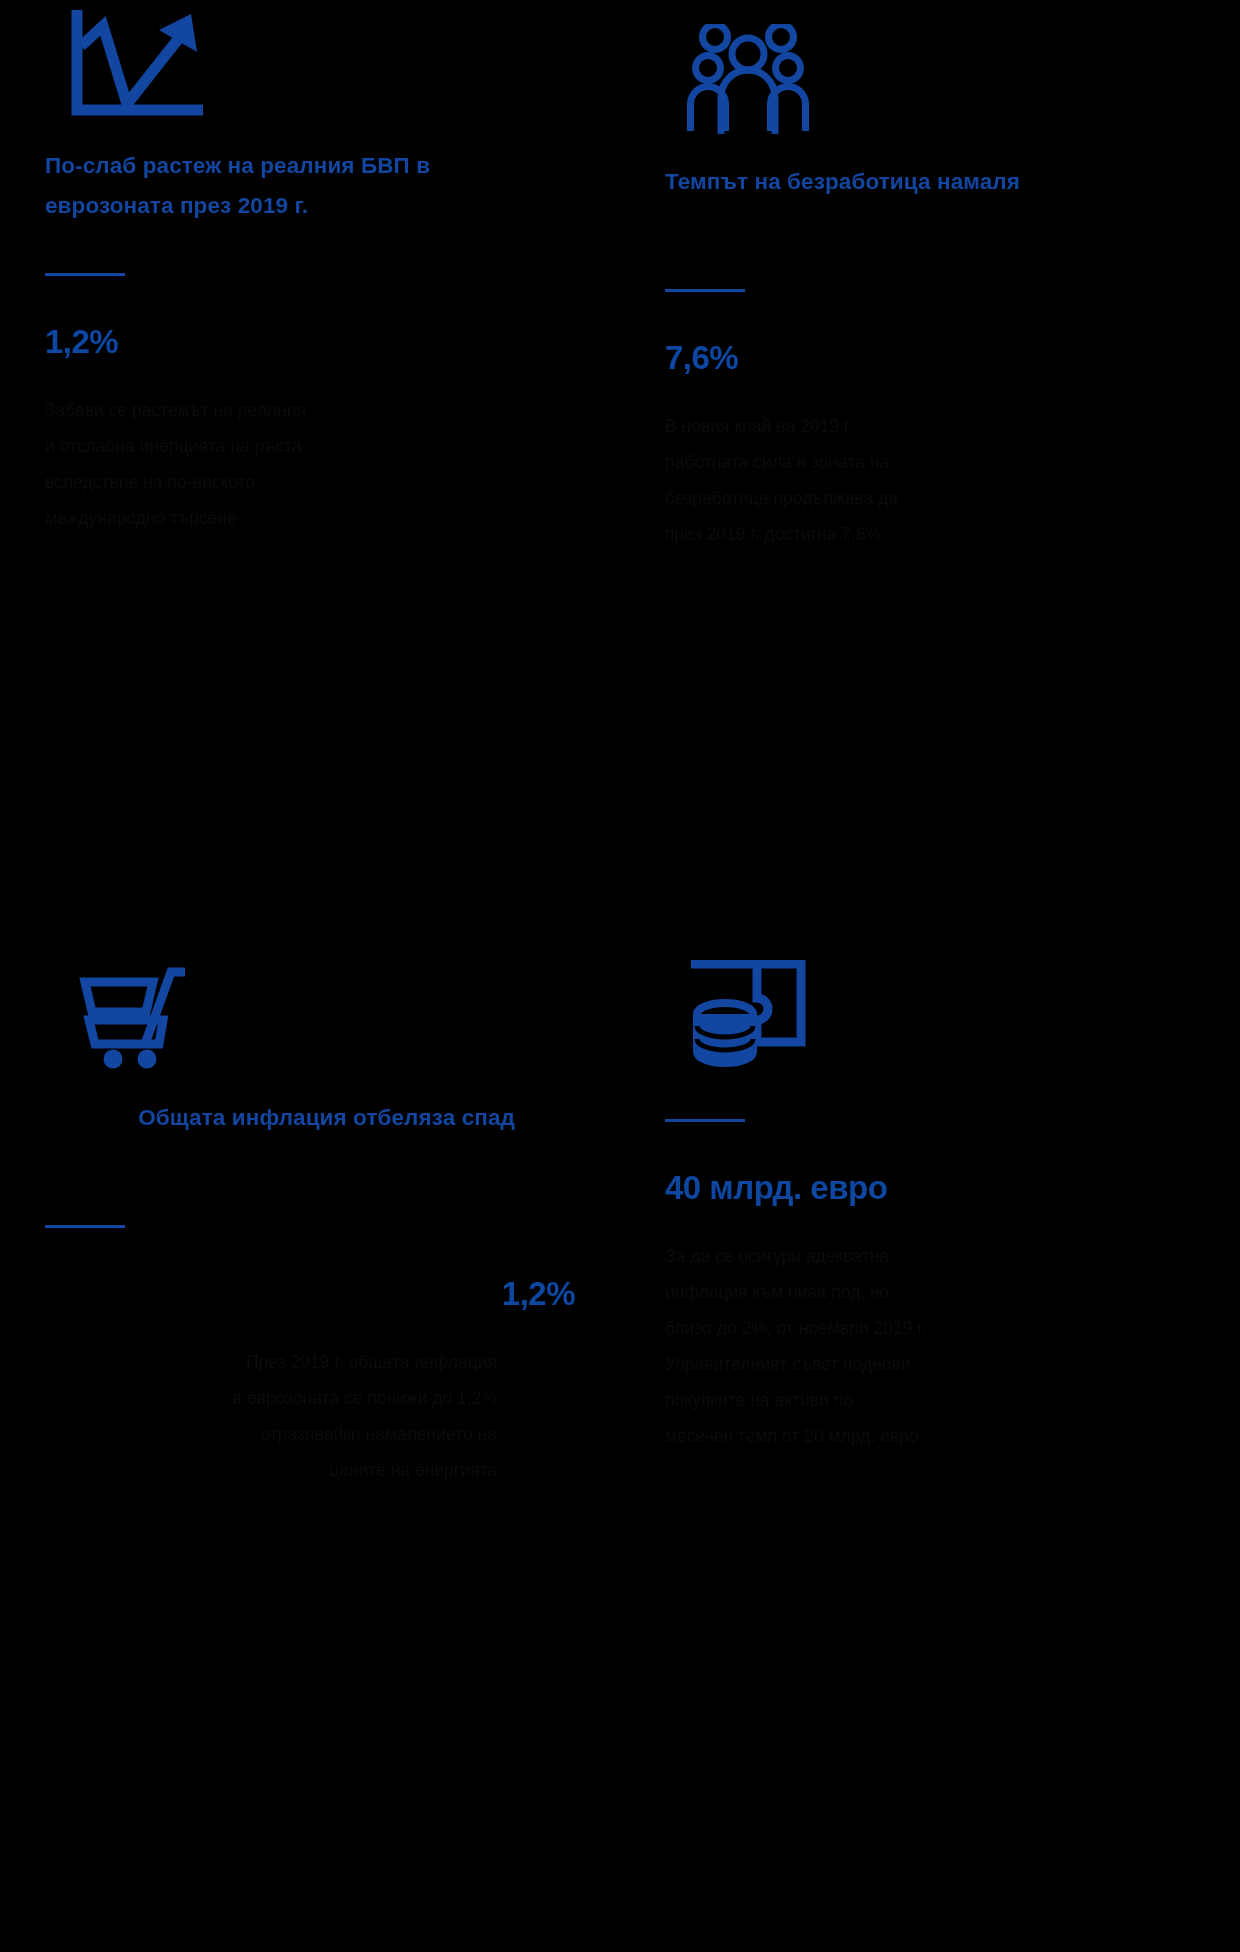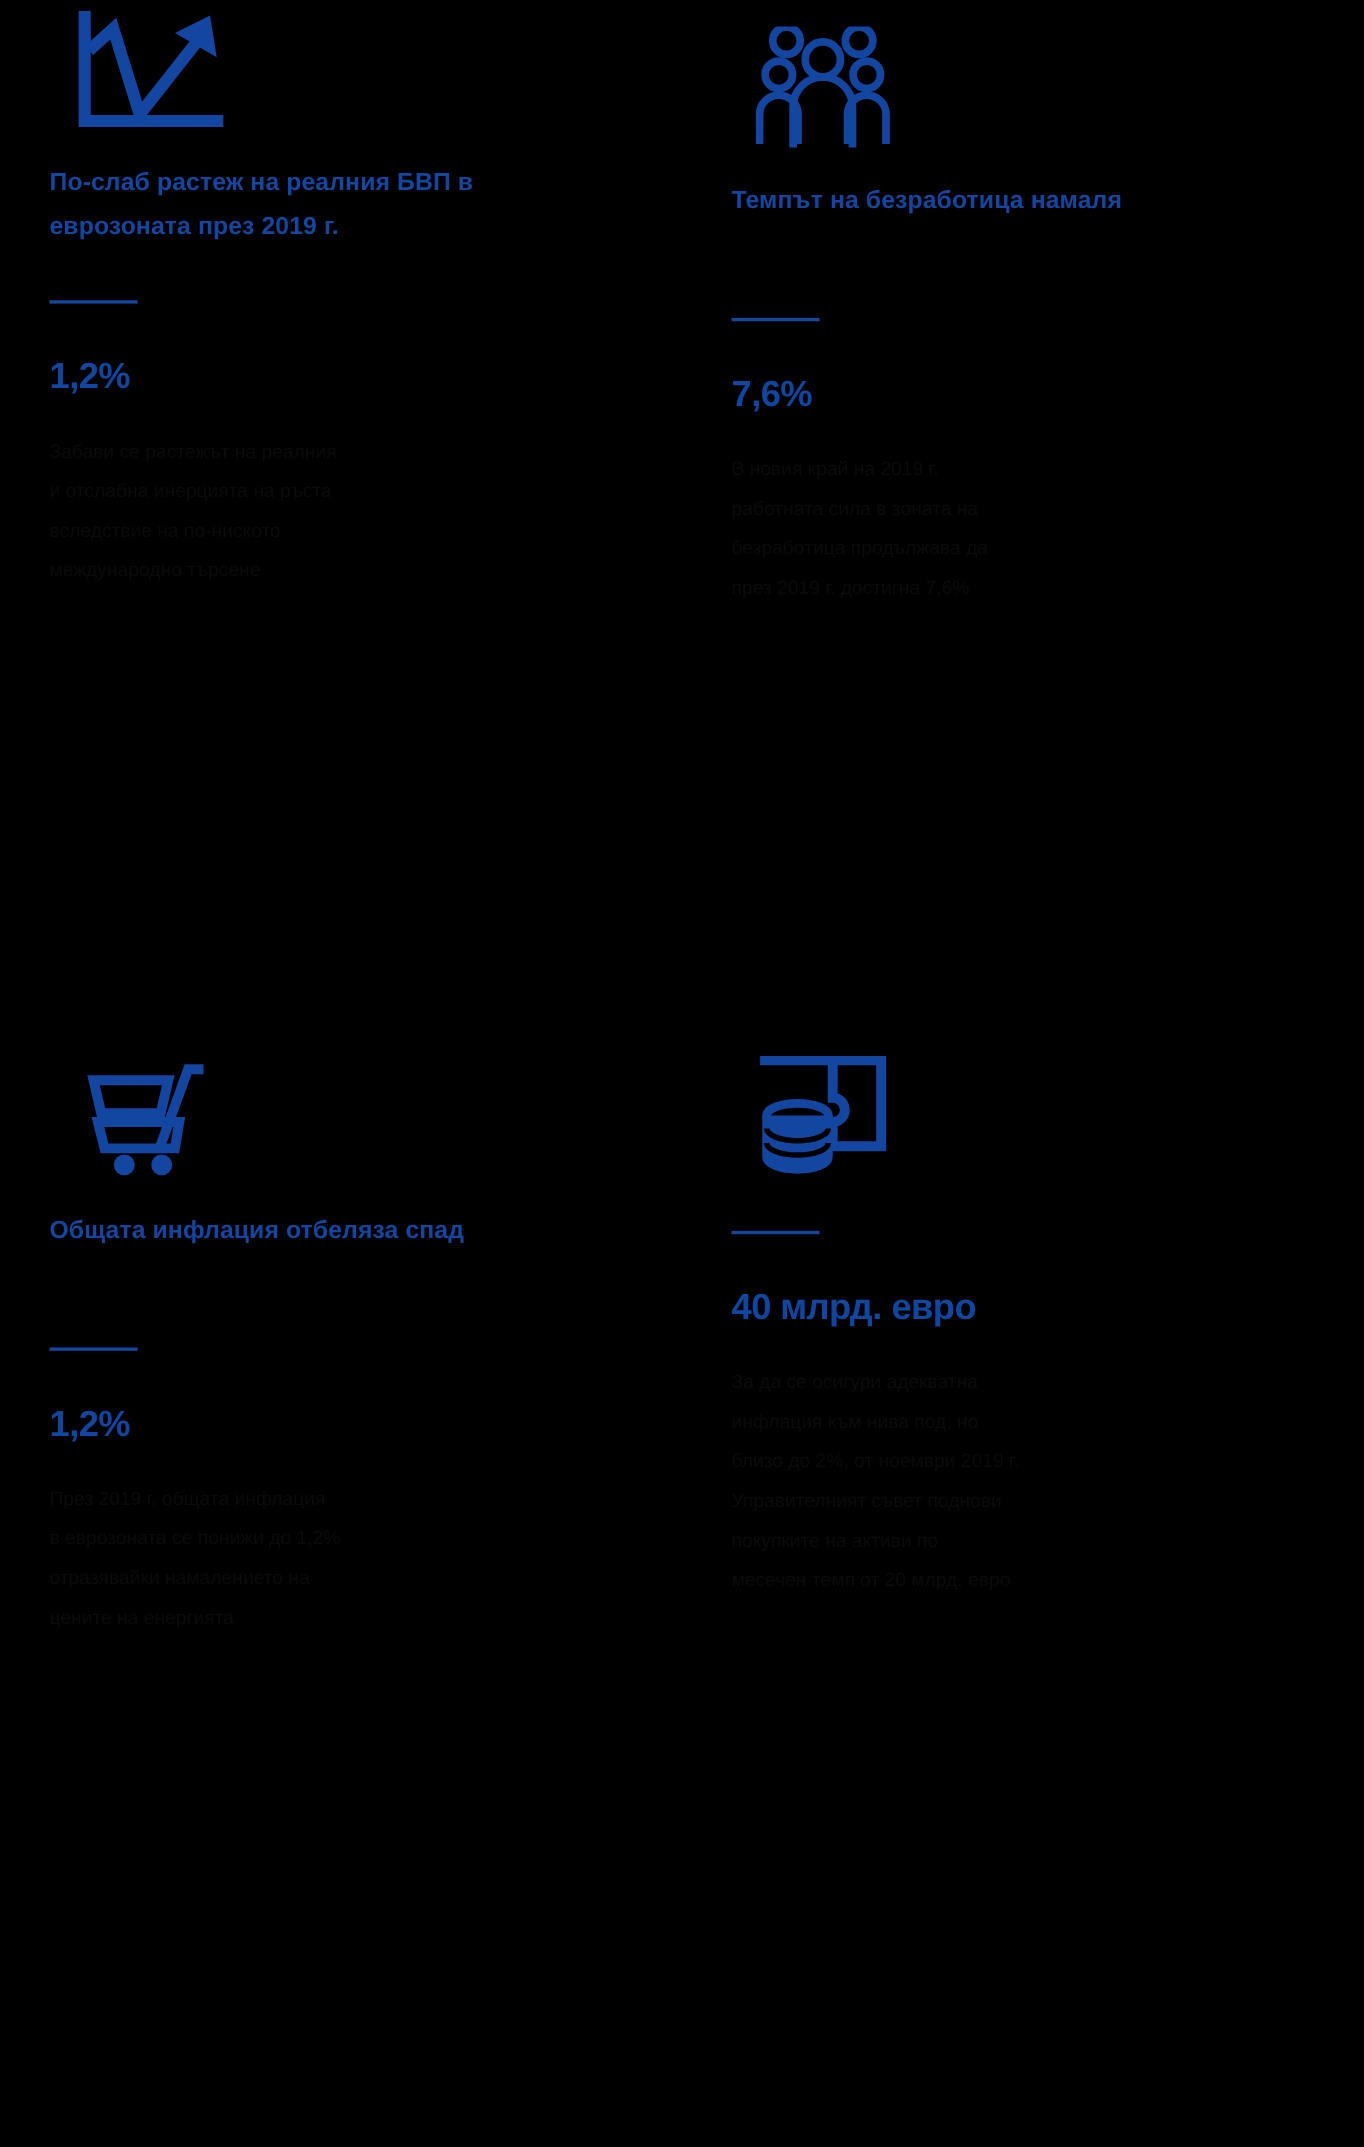--- a/index.html
+++ b/index.html
@@ -84,21 +84,21 @@
   .body-text .ln { display: block; white-space: pre; }
 
   
   .card--gdp        .icon-wrap { padding-left: 22px; }
   .card--unemp      .icon-wrap { padding-left: 22px; }
   .card--infl       .icon-wrap { padding-left: 22px; }
   .card--assets     .icon-wrap { padding-left: 22px; }
 
   .card--gdp        { padding-top: 8px; }
   .card--unemp      { padding-top: 24px; }
-  .card--infl       { padding-top: 40px; }
+  .card--infl       { padding-top: 40px; text-align: right; }
   .card--assets     { padding-top: 40px; }
 </style>
 </head>
 <body>
 
 <div class="grid">
 
   <section class="card card--gdp">
     <div class="icon-wrap">
       <span>

